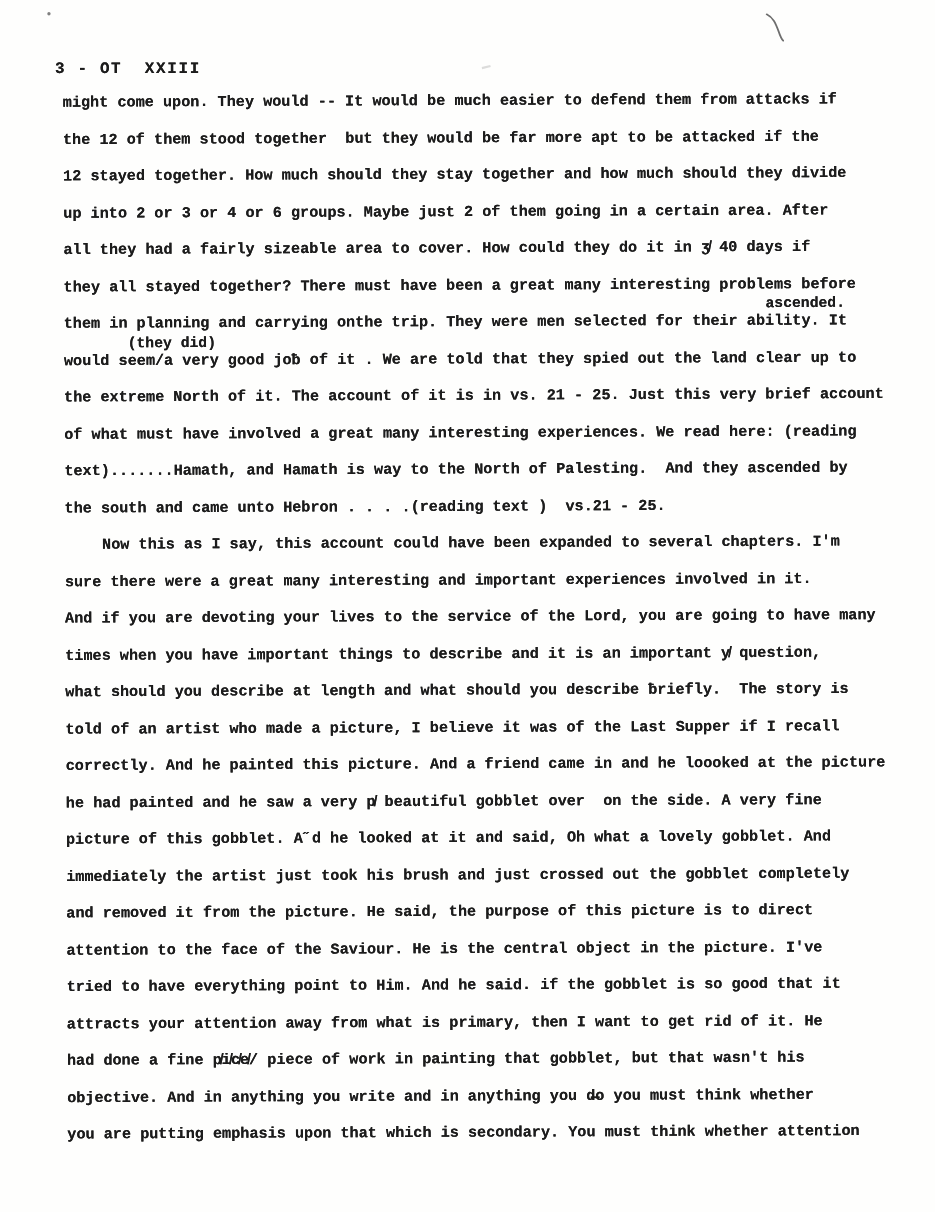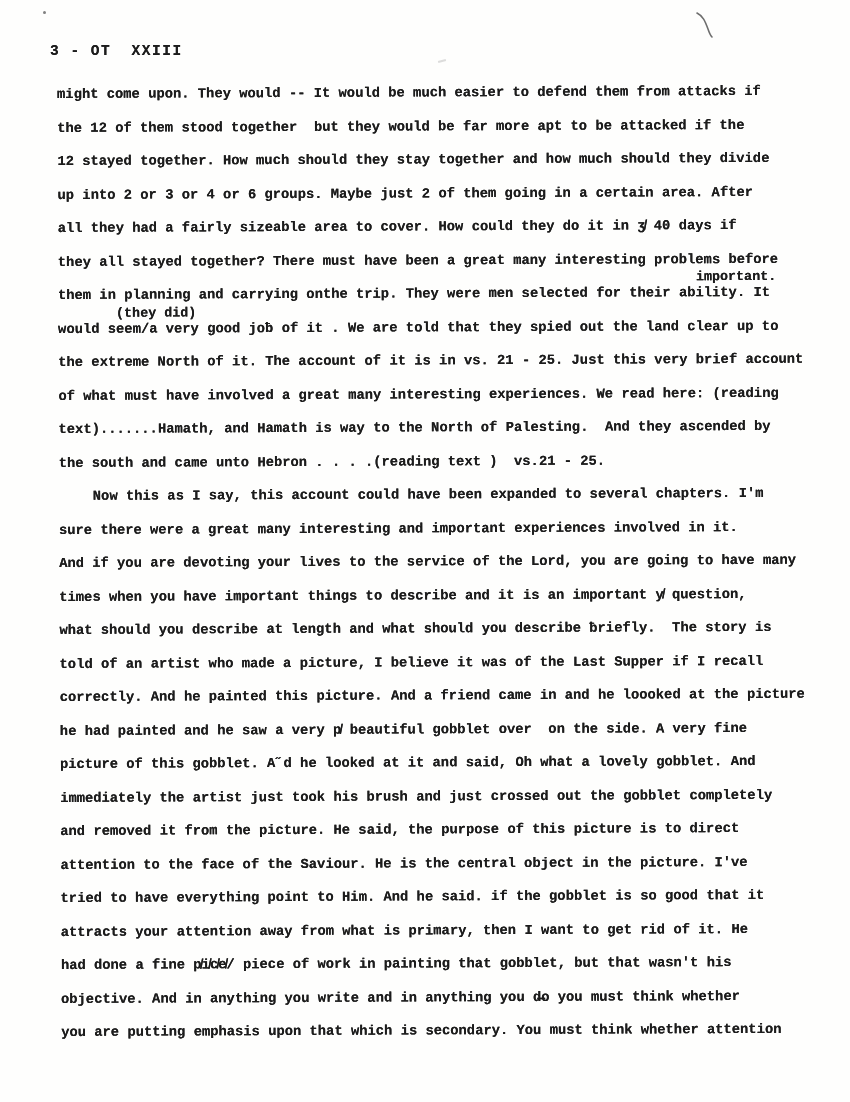--- a/index.html
+++ b/index.html
@@ -10,21 +10,21 @@
     position:relative;
     font-family:"Liberation Mono","DejaVu Sans Mono",monospace;
   }
   .page {
     position:absolute; inset:0;
     background:#fefefd;
     color:#1c1c1c;
     font-weight:bold;
   }
   .hdr {
-    position:absolute; left:50px; top:43px;
+    position:absolute; left:50px; top:55px;
     font-size:14.5px; letter-spacing:1.5px;
     white-space:pre;
     text-shadow:0 0 0.5px rgba(25,25,25,0.9);
   }
   .doc {
     position:absolute; left:57px; top:78px; right:14px;
     transform:rotate(-0.25deg);
     transform-origin:left top;
   }
   .line {
@@ -74,21 +74,21 @@
 
   <div class="hdr">3 - OT  XXIII</div>
 
   <div class="doc">
       <div class="line">might come upon. They would -- It would be much easier to defend them from attacks if</div>
       <div class="line">the 12 of them stood together  but they would be far more apt to be attacked if the</div>
       <div class="line">12 stayed together. How much should they stay together and how much should they divide</div>
       <div class="line">up into 2 or 3 or 4 or 6 groups. Maybe just 2 of them going in a certain area. After</div>
       <div class="line">all they had a fairly sizeable area to cover. How could they do it in ʒ̸ 40 days if</div>
       <div class="line">they all stayed together? There must have been a great many interesting problems before</div>
-      <div class="ins ins-abilities">important.</div>
+      <div class="ins ins-abilities">ascended.</div>
       <div class="line">them in planning and carrying onthe trip. They were men selected for their ability. It</div>
       <div class="ins ins-theydid">(they did)</div>
       <div class="line">would seem/a very good joƀ of it . We are told that they spied out the land clear up to</div>
       <div class="line">the extreme North of it. The account of it is in vs. 21 - 25. Just this very brief account</div>
       <div class="line">of what must have involved a great many interesting experiences. We read here: (reading</div>
       <div class="line">text).......Hamath, and Hamath is way to the North of Palesting.  And they ascended by</div>
       <div class="line">the south and came unto Hebron . . . .(reading text )  vs.21 - 25.</div>
       <div class="line indent">Now this as I say, this account could have been expanded to several chapters. I'm</div>
       <div class="line">sure there were a great many interesting and important experiences involved in it.</div>
       <div class="line">And if you are devoting your lives to the service of the Lord, you are going to have many</div>

